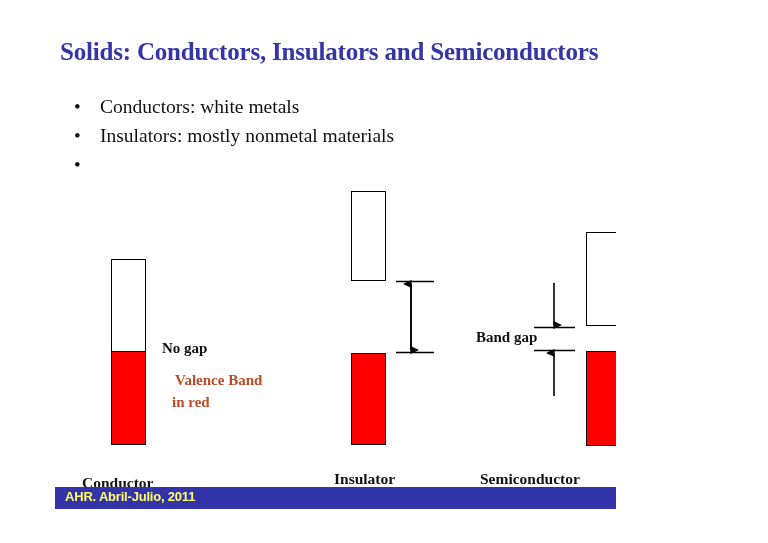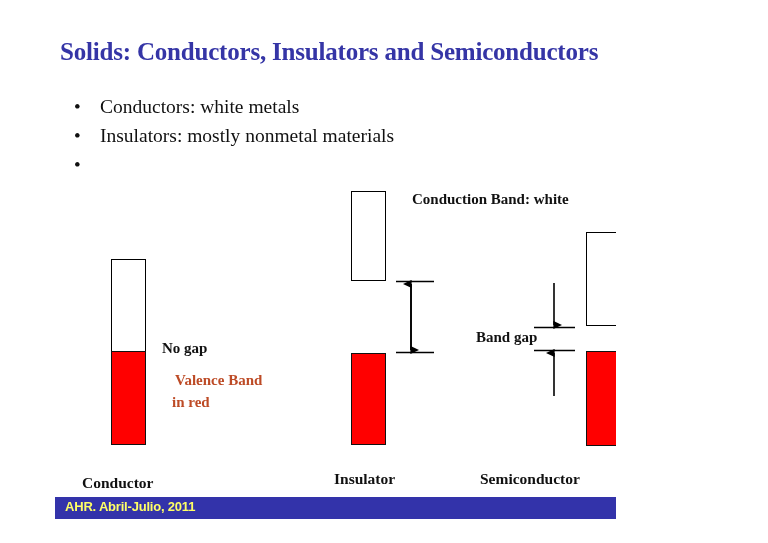--- a/index.html
+++ b/index.html
@@ -96,21 +96,21 @@
     top: 0;
     width: 768px;
     height: 500px;
     pointer-events: none;
   }
 
   
   .footer-bar {
     position: absolute;
     left: 55px;
-    top: 497px;
+    top: 487px;
     width: 658px;
     height: 22px;
     background: #3333aa;
   }
   .footer-text {
     position: absolute;
     left: 10px;
     top: 2px;
     font-family: "Liberation Sans", sans-serif;
     font-weight: bold;
@@ -166,21 +166,20 @@
       <line x1="396" y1="352.5" x2="434" y2="352.5" stroke="#000000" stroke-width="1.6"></line>
       <line x1="411" y1="350" x2="411" y2="284" stroke="#000000" stroke-width="1.6" marker-end="url(#arrowUp)"></line>
       <line x1="411" y1="284" x2="411" y2="350" stroke="#000000" stroke-width="1.6" marker-end="url(#arrowDown)"></line>
 
       <line x1="534" y1="327.5" x2="575" y2="327.5" stroke="#000000" stroke-width="1.6"></line>
       <line x1="534" y1="350.5" x2="575" y2="350.5" stroke="#000000" stroke-width="1.6"></line>
       <line x1="554" y1="283" x2="554" y2="325" stroke="#000000" stroke-width="1.6" marker-end="url(#arrowDown)"></line>
       <line x1="554" y1="396" x2="554" y2="353" stroke="#000000" stroke-width="1.6" marker-end="url(#arrowUp)"></line>
     </svg>
 
-    <div class="diag-label" style="left:412px; top:191px;">Conduction Band: white</div>
 
     <div class="diag-label" style="left:162px; top:340px;">No gap</div>
 
     <div class="diag-label redish" style="left:175px; top:372px;">Valence Band</div>
     <div class="diag-label redish" style="left:172px; top:394px;">in red</div>
 
     <div class="diag-label" style="left:434px; top:329px;margin-left:42px;">Band gap</div>
 
     <div class="col-label" style="left:82px; top:474px;">Conductor</div>
     <div class="col-label" style="left:334px; top:470px;">Insulator</div>

